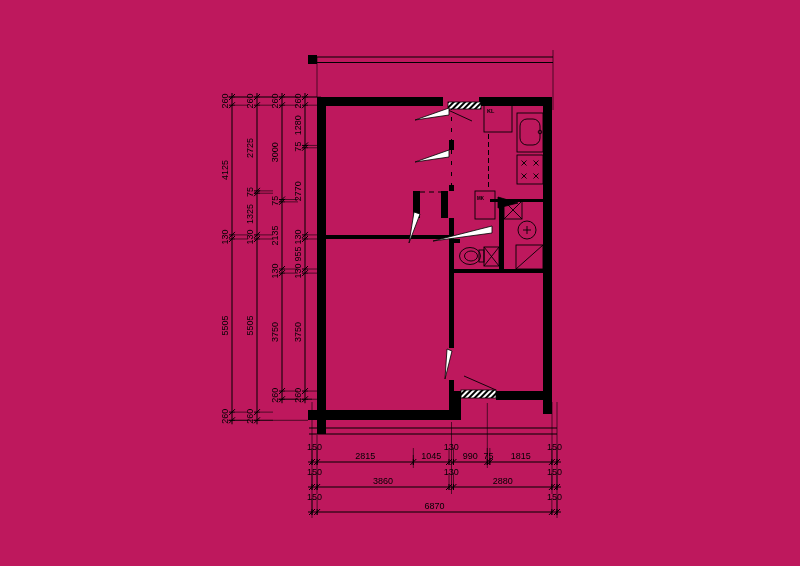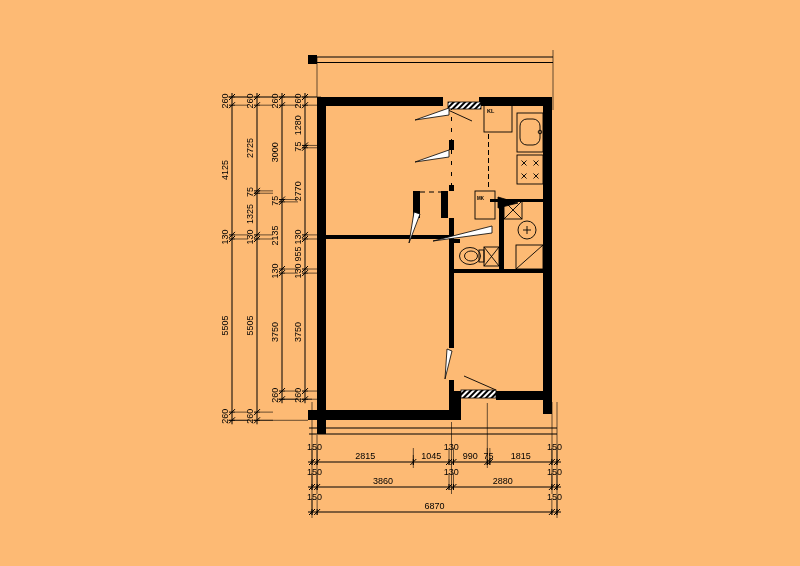--- a/index.html
+++ b/index.html
@@ -1,16 +1,16 @@
 <!DOCTYPE html>
 <html><head>
 <meta charset="utf-8">
 <style>
   html,body{margin:0;padding:0;background:#ffffff;}
-  .canvas{position:relative;width:800px;height:566px;background:#fdba74;overflow:hidden;
+  .canvas{position:relative;width:800px;height:566px;background:#be185d;overflow:hidden;
           font-family:"Liberation Sans", sans-serif;}
   svg{position:absolute;left:0;top:0;}
   svg text{font-family:"Liberation Sans", sans-serif;fill:#000;}
   .wall{fill:#000;stroke:none;}
   .thin{stroke:#000;stroke-width:1;fill:none;}
   .hair{stroke:#000;stroke-width:0.6;fill:none;}
   .fix{stroke:#000;stroke-width:0.9;fill:none;}
   .leaf{stroke:#000;stroke-width:0.8;fill:#fff;}
   .leafb{stroke:#000;stroke-width:0.8;fill:#000;}
 </style>

